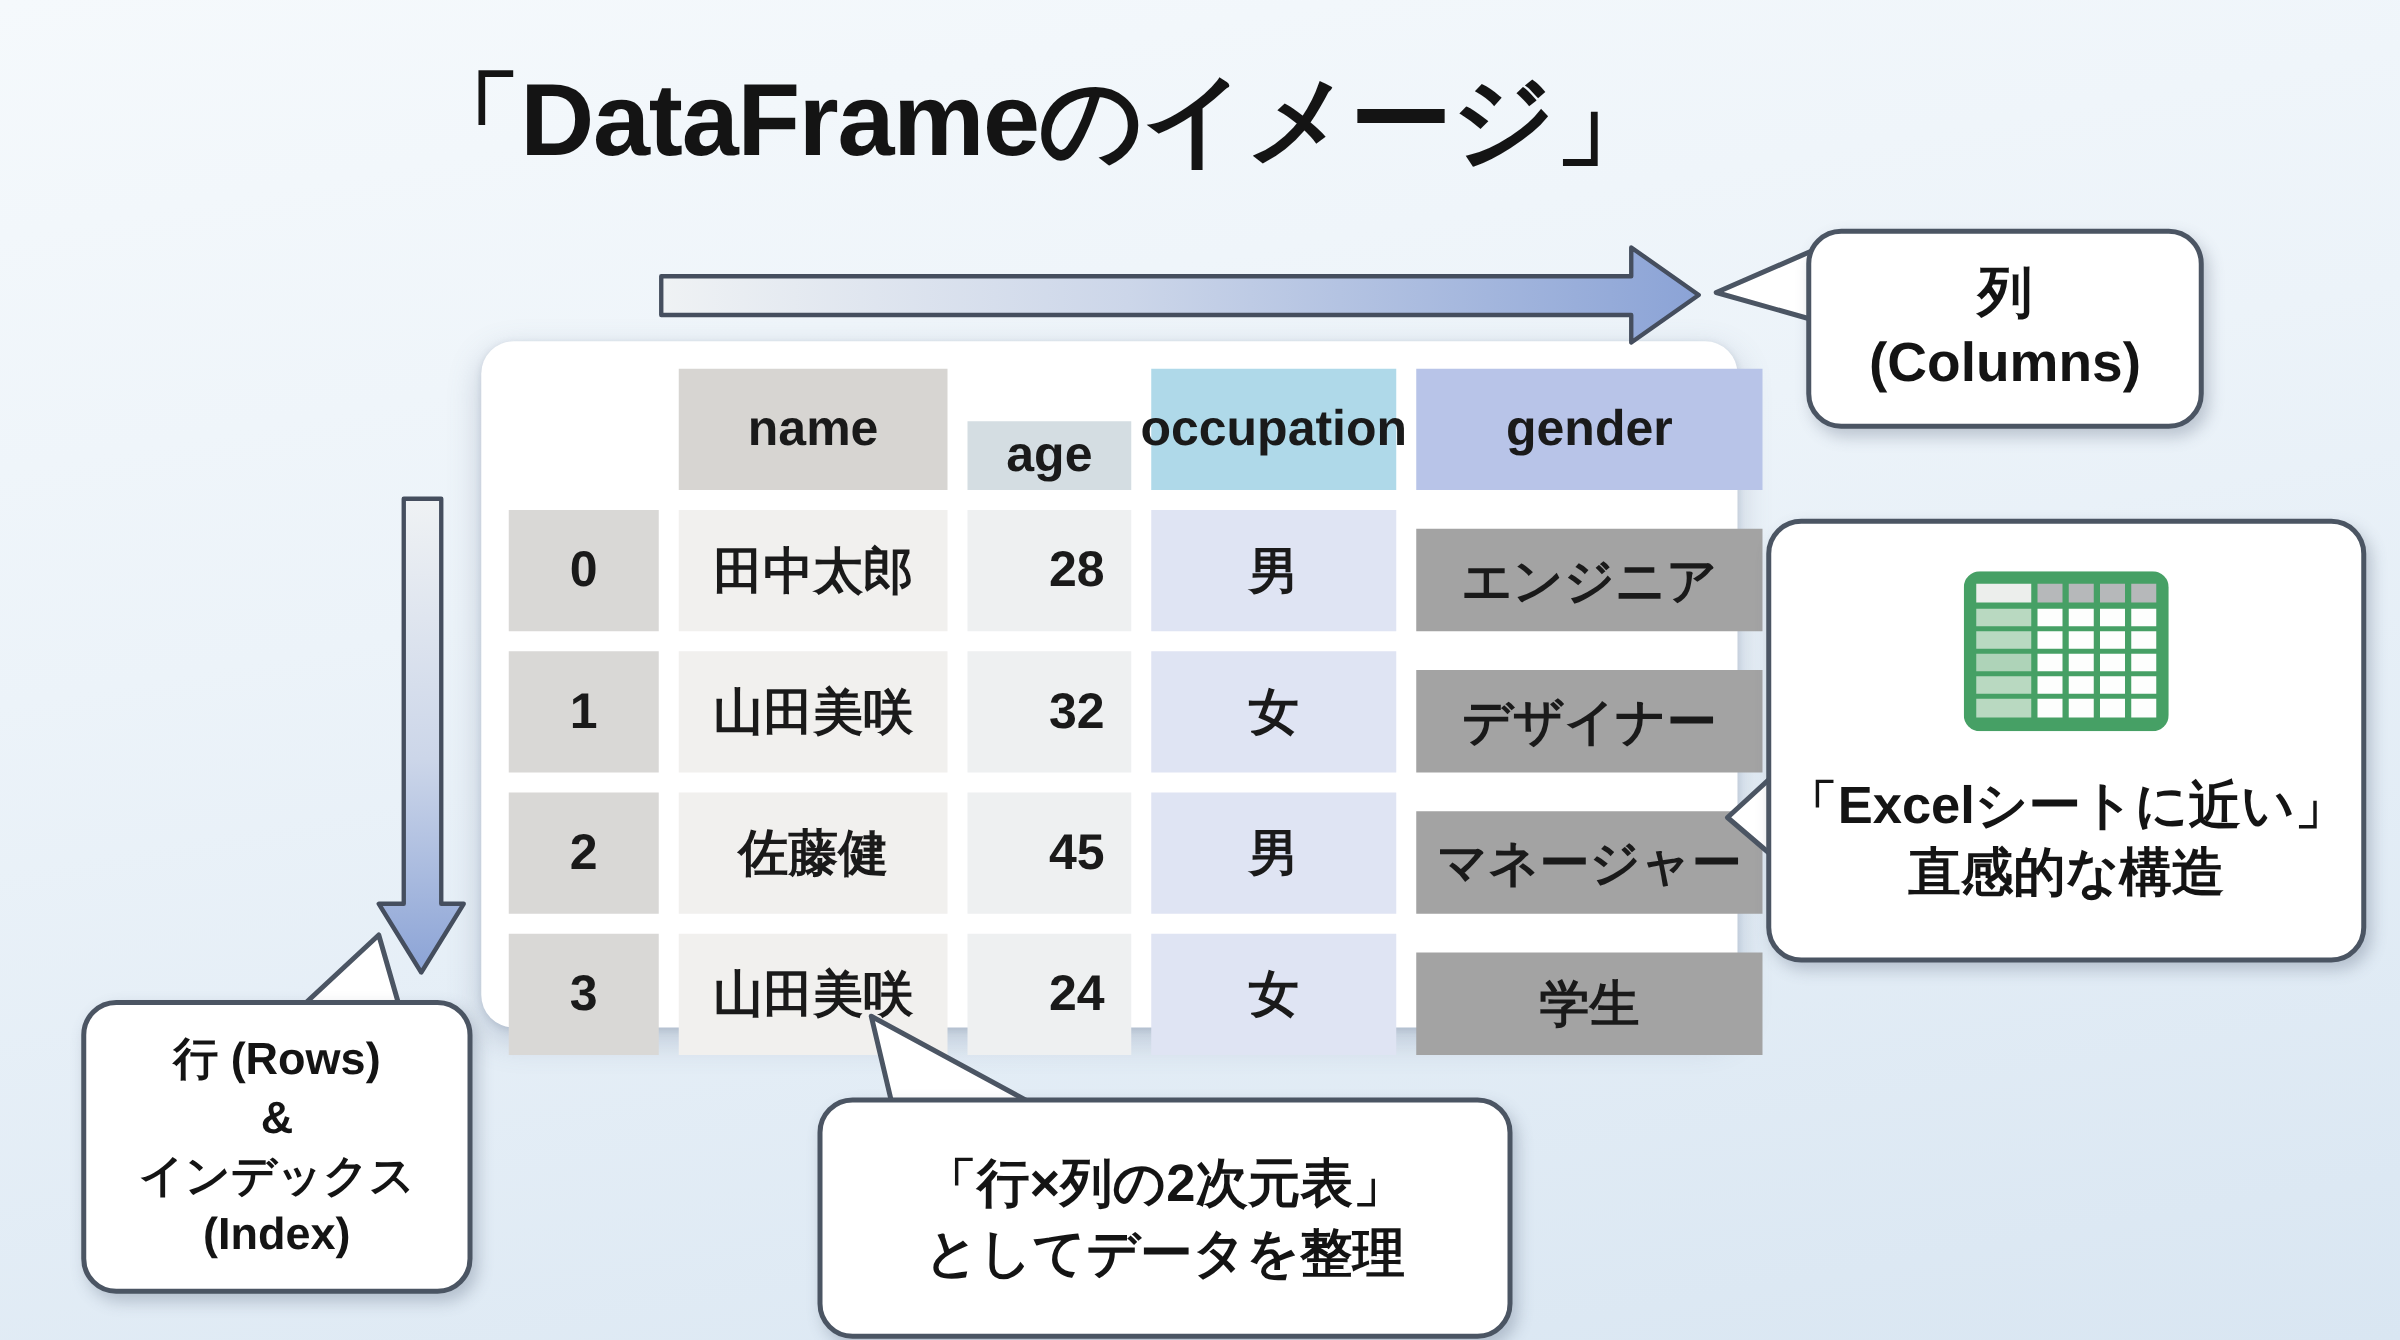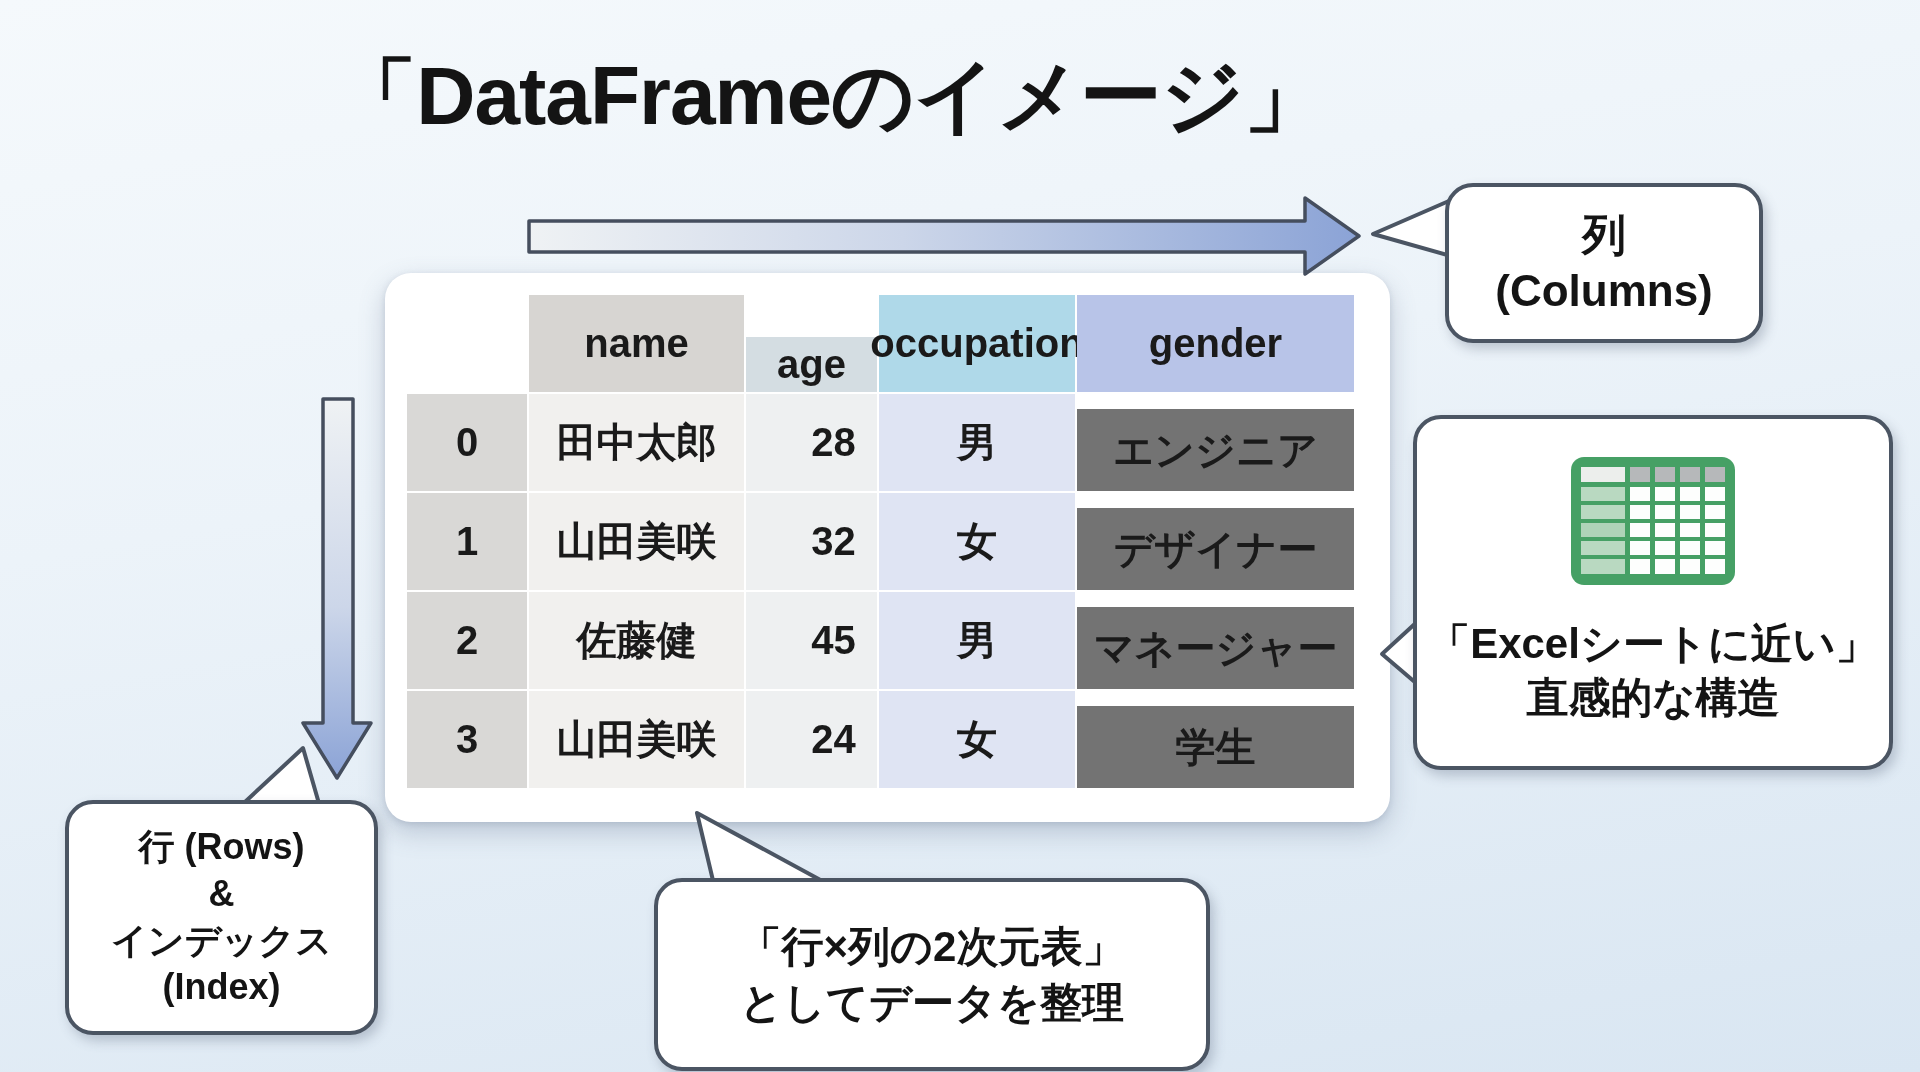--- a/index.html
+++ b/index.html
@@ -21,36 +21,36 @@
   #table-card{
     left:385px;top:273px;width:1005px;height:549px;
     background:#ffffff;border-radius:26px;
     box-shadow:0 10px 26px rgba(90,105,135,.30), 0 2px 6px rgba(90,105,135,.18);
   }
   #df-grid{
     position:absolute;left:22px;top:22px;
     display:grid;
     grid-template-columns:120px 215px 131px 196px 277px;
     grid-template-rows:repeat(5,97px);
-    gap:2px;
+    gap:16px;
   }
   .cell{
     display:flex;align-items:center;justify-content:center;
     font-size:40px;font-weight:700;color:#1a1a1a;white-space:nowrap;
   }
   .corner{background:transparent;}
   .h-name,.c-name-h{background:#d7d5d2;}
   .h-age{background:#d4dde2;margin-top:42px;}
   .h-gender{background:#b8c4e8;}
   .h-occ{background:#afd9e9;}
   .c-idx{background:#d9d8d6;}
   .c-name{background:#f1f0ee;}
   .c-age{background:#eef0f1;padding-left:44px;}
   .c-gender{background:#dfe4f3;}
-  .c-occ{background:#737373;margin-top:15px;}
+  .c-occ{background:#a3a3a3;margin-top:15px;}
 
   
   .bubble{
     position:absolute;background:#ffffff;border:4px solid #4b5563;
     border-radius:28px;box-shadow:4px 6px 12px rgba(80,92,115,.30);
     display:flex;flex-direction:column;align-items:center;justify-content:center;
     text-align:center;font-weight:700;color:#141414;z-index:6;
   }
   .tail{position:absolute;z-index:5;}
   #columns-callout{left:1445px;top:183px;width:310px;height:152px;font-size:44px;line-height:1.28;}

